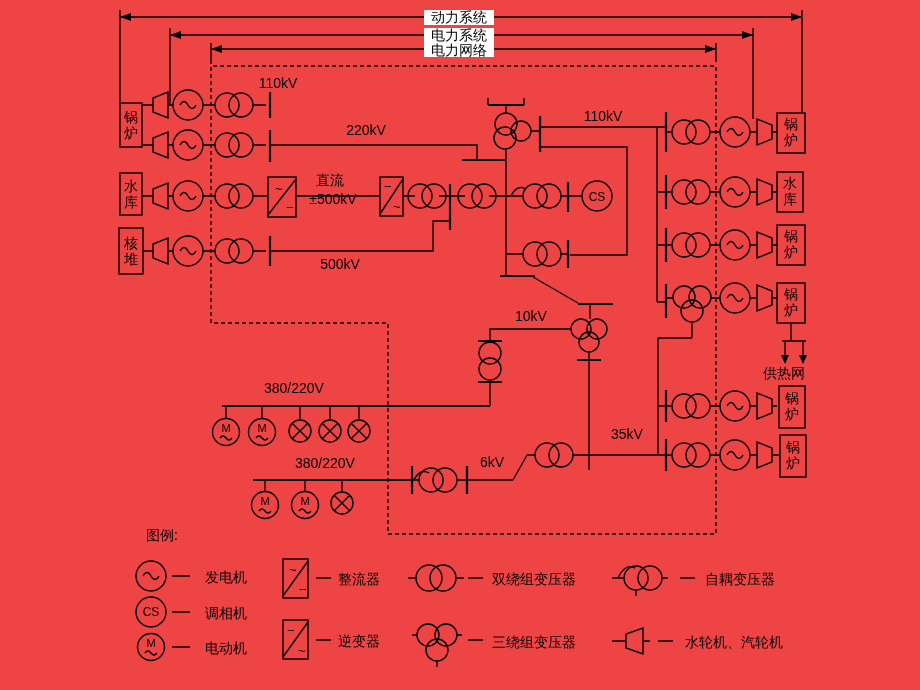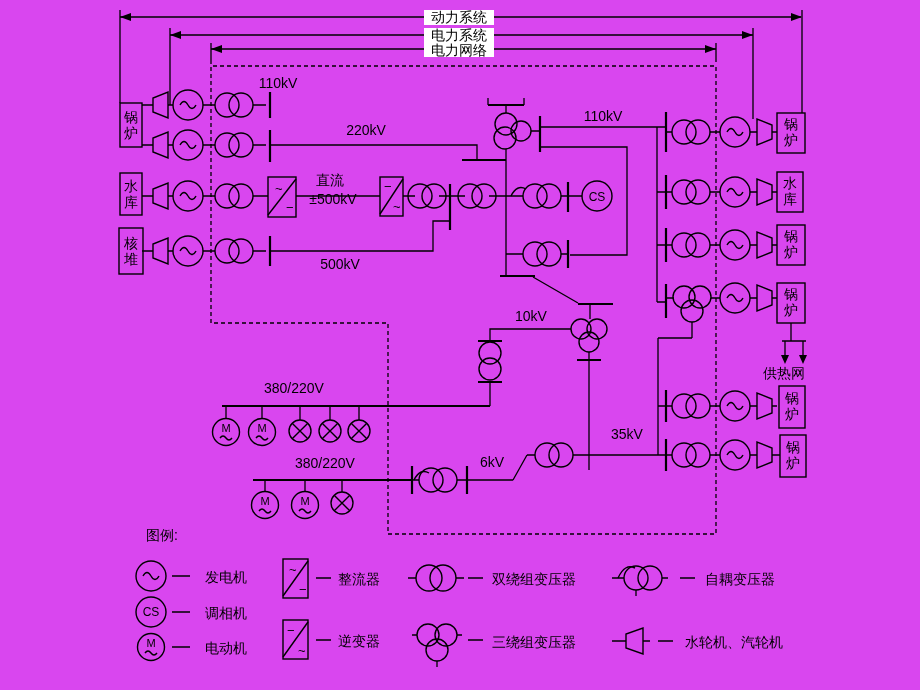--- a/index.html
+++ b/index.html
@@ -1,16 +1,16 @@
 <!DOCTYPE html>
 <html><head>
 <meta charset="utf-8">
 <style>
   html,body{margin:0;padding:0;background:#fff;}
-  .stage{width:920px;height:690px;position:relative;background:#d946ef;overflow:hidden;}
+  .stage{width:920px;height:690px;position:relative;background:#ef4444;overflow:hidden;}
   svg{display:block;}
   text{font-family:"Liberation Sans","DejaVu Sans",sans-serif;fill:#000;}
   .lbl{font-size:14px;}
   .lbl-b{font-size:14px;}
   .mark{font-size:13px;}
   .m-txt{font-size:11px;}
   .cs-txt{font-size:12px;}
   .wire{stroke:#000;stroke-width:1.3;fill:none;}
   .bus{stroke:#000;stroke-width:2.2;fill:none;}
   .dash{stroke:#000;stroke-width:1.3;fill:none;stroke-dasharray:4 3;}

